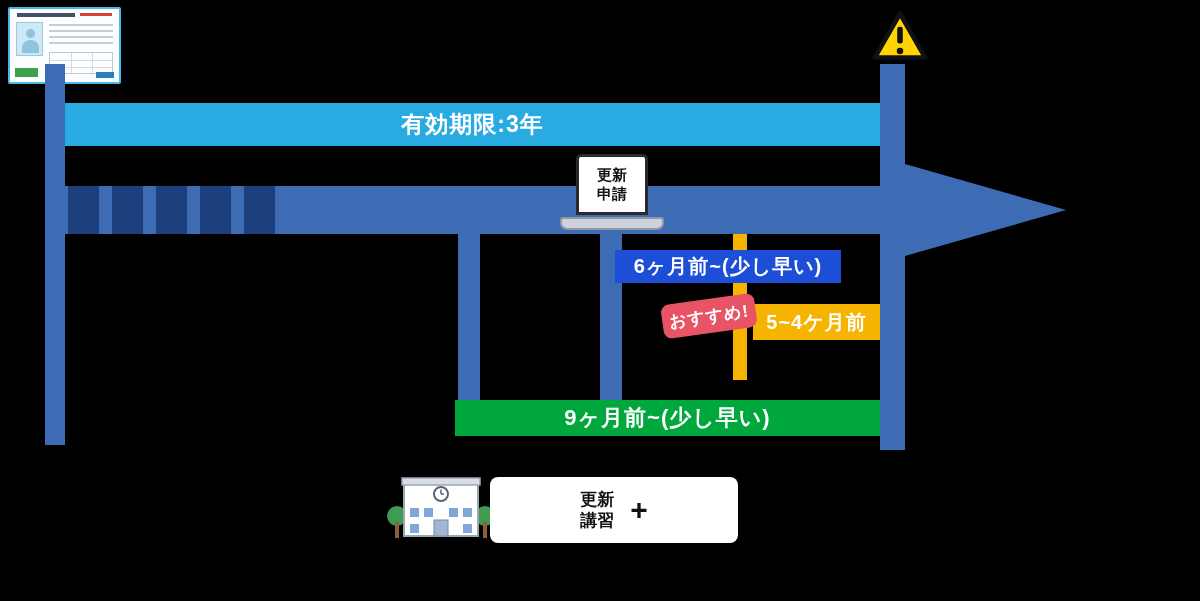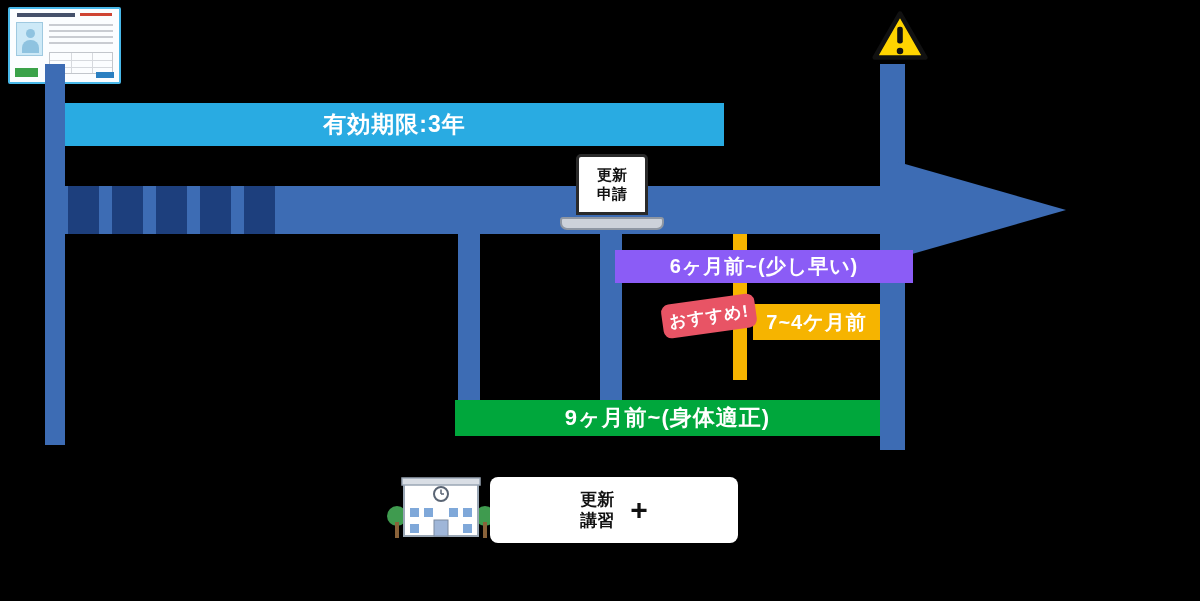--- a/index.html
+++ b/index.html
@@ -28,34 +28,34 @@
   .warning { left:872px; top:10px; width:56px; height:52px; }
 
   
   .vbar { background:#3d6cb4; z-index:2; }
   .vbar-left  { left:45px;  top:64px; width:20px; height:381px; }
   .vbar-right { left:880px; top:64px; width:25px; height:386px; }
   .vbar-a { left:458px; top:232px; width:22px; height:172px; }
   .vbar-b { left:600px; top:232px; width:22px; height:172px; }
   .ytick  { left:733px; top:228px; width:14px; height:152px; background:#f6b400; z-index:1; }
 
-  .validity { left:65px; top:103px; width:659px; height:43px; background:#29abe2; font-size:23px; z-index:3; }
+  .validity { left:65px; top:103px; width:815px; height:43px; background:#29abe2; font-size:23px; z-index:3; }
 
   .shaft { left:65px; top:186px; width:835px; height:48px; background:#3d6cb4; z-index:2; }
   .dashes { left:68px; top:186px; height:48px; display:flex; gap:13px; z-index:3; }
   .dash { width:31px; height:48px; background:#1d3f7d; }
   .head-tri { left:898px; top:162px; width:0; height:0; border-top:48px solid transparent; border-bottom:48px solid transparent; border-left:168px solid #3d6cb4; z-index:2; }
 
   
   .laptop { left:560px; top:154px; width:104px; height:76px; z-index:5; }
   .laptop .screen { position:absolute; left:16px; top:0; width:72px; height:61px; background:#fff; border:3px solid #2a2a2a; border-radius:5px 5px 0 0; display:flex; align-items:center; justify-content:center; text-align:center; font-size:15px; font-weight:bold; line-height:1.25; color:#111; }
   .laptop .base { position:absolute; left:0; bottom:0; width:104px; height:13px; background:#cdd2da; border:2px solid #8f97a3; border-radius:3px 3px 7px 7px; }
 
   
-  .orange-bar { left:615px; top:250px; width:298px; height:33px; background:#8b5cf6; font-size:20px; z-index:3; }
+  .orange-bar { left:615px; top:250px; width:226px; height:33px; background:#1d4ed8; font-size:20px; z-index:3; }
   .yellow-bar { left:753px; top:304px; width:127px; height:36px; background:#f6b400; font-size:20px; z-index:3; }
   .green-bar  { left:455px; top:400px; width:425px; height:36px; background:#00a73c; font-size:22px; z-index:3; }
   .badge { left:662px; top:299px; width:94px; height:34px; background:#e85465; border-radius:8px; transform:rotate(-8deg); font-size:17px; z-index:4; }
 
   
   .school { left:386px; top:464px; width:110px; height:76px; z-index:2; }
   .infobox { left:490px; top:477px; width:248px; height:66px; background:#fff; border-radius:8px; display:flex; align-items:center; justify-content:center; gap:16px; color:#111; z-index:3; }
   .infobox .twoline { font-size:17px; font-weight:bold; text-align:center; line-height:1.25; }
   .infobox .twoline span { display:block; }
   .infobox .plus { font-size:30px; font-weight:bold; line-height:1; }
@@ -126,25 +126,25 @@
 
   <div class="abs orange-bar center wlabel">
     <span>6ヶ月前~(少し早い)</span>
   </div>
 
   <div class="abs badge center wlabel">
     <span>おすすめ!</span>
   </div>
 
   <div class="abs yellow-bar center wlabel">
-    <span>7~4ケ月前</span>
+    <span>5~4ケ月前</span>
   </div>
 
   <div class="abs green-bar center wlabel">
-    <span>9ヶ月前~(身体適正)</span>
+    <span>9ヶ月前~(少し早い)</span>
   </div>
 
   <div class="abs school">
     <svg width="110" height="76" viewBox="0 0 110 76">
       <circle cx="11" cy="52" r="10" fill="#3f9b4f"></circle>
       <rect x="9" y="58" width="4" height="16" fill="#8a6239"></rect>
       <circle cx="99" cy="52" r="10" fill="#3f9b4f"></circle>
       <rect x="97" y="58" width="4" height="16" fill="#8a6239"></rect>
       <rect x="18" y="20" width="74" height="52" fill="#ffffff" stroke="#9aa7b5" stroke-width="2"></rect>
       <rect x="16" y="14" width="78" height="7" fill="#d9dee5" stroke="#9aa7b5" stroke-width="1.5"></rect>

